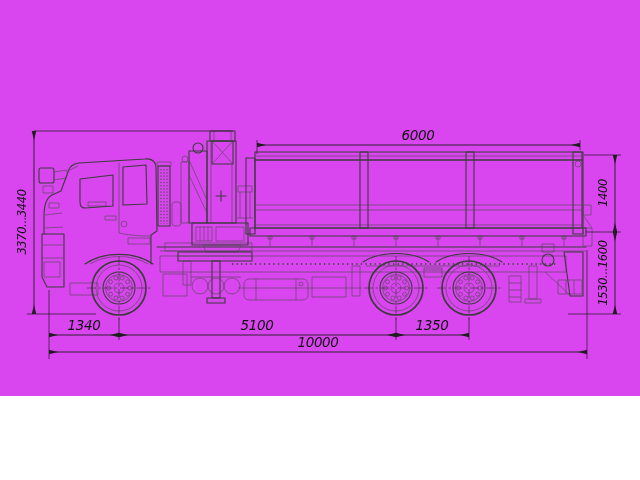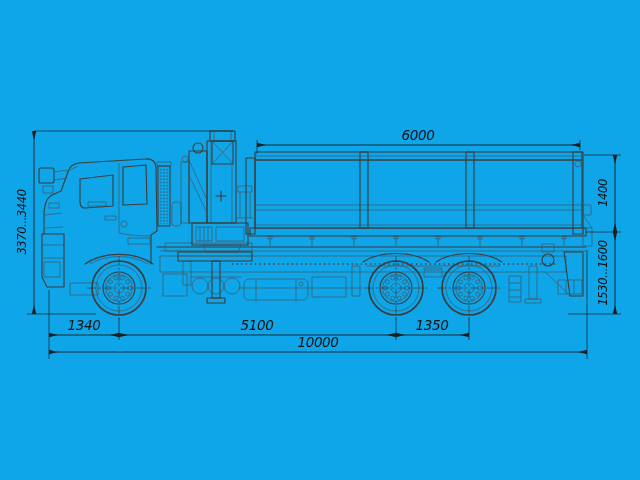--- a/index.html
+++ b/index.html
@@ -1,16 +1,16 @@
 <!DOCTYPE html>
 <html><head>
 <meta charset="utf-8">
 <style>
   html,body{margin:0;padding:0;background:#ffffff;}
-  .canvas{position:relative;width:640px;height:480px;background:#0ea5e9;overflow:hidden;
+  .canvas{position:relative;width:640px;height:396px;background:#d946ef;overflow:hidden;
           font-family:"DejaVu Sans",sans-serif;}
   svg{display:block;}
   
   .tl  {stroke:#3c3c3c;stroke-width:1.1;fill:none;stroke-linejoin:round;stroke-linecap:round;}
   .tl2 {stroke:#4a4a4a;stroke-width:.6;fill:none;stroke-linejoin:round;}
   .rivet{stroke:#4a4a4a;stroke-width:2;stroke-dasharray:1.2 3.4;fill:none;}
   .grid {stroke:#4a4a4a;stroke-width:1;stroke-dasharray:1.4 1.8;fill:none;}
   
   .dl  {stroke:#1e1e1e;stroke-width:.9;fill:none;}
   .ext {stroke:#1e1e1e;stroke-width:.7;fill:none;}

